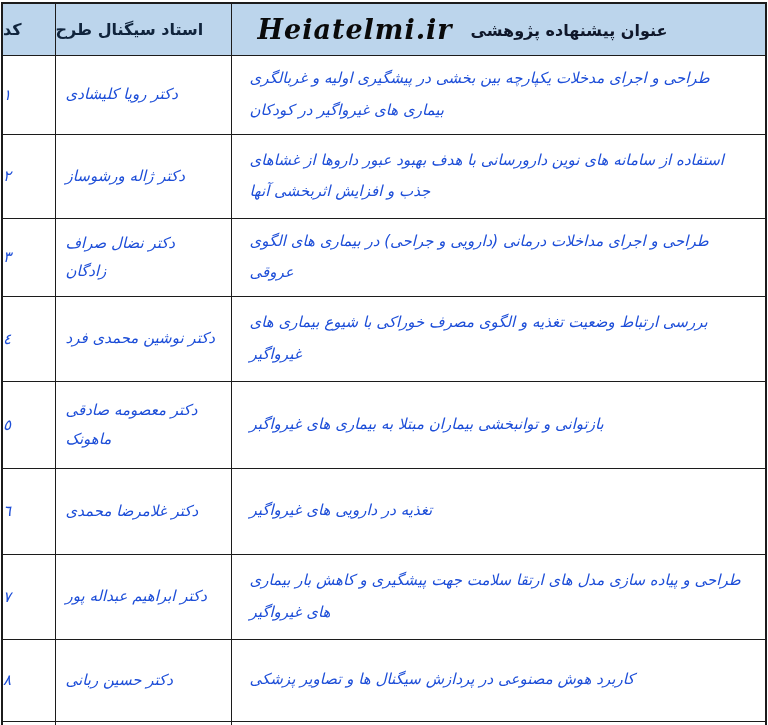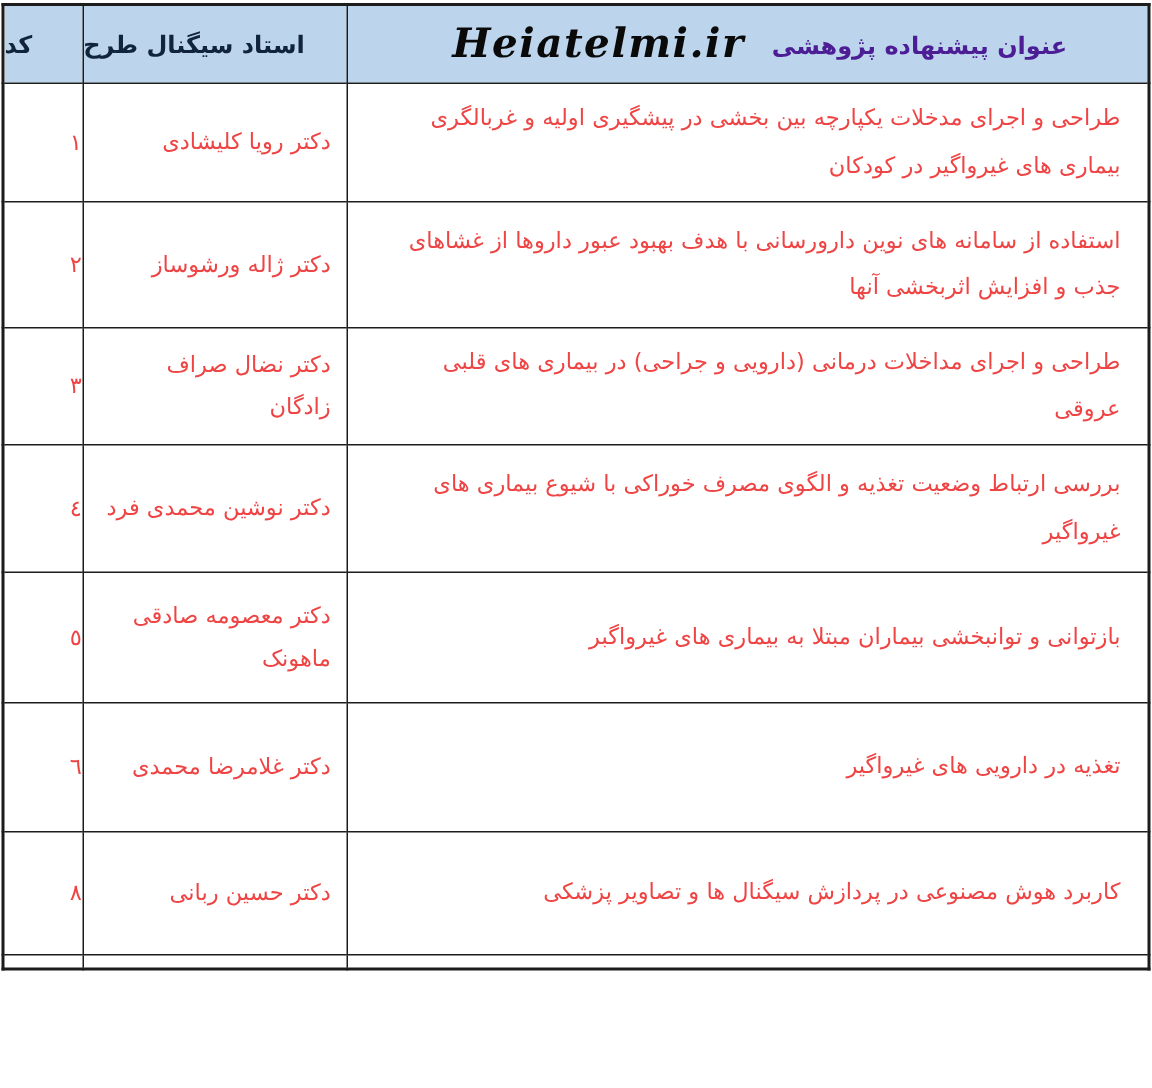--- a/index.html
+++ b/index.html
@@ -51,35 +51,35 @@
     padding-left: 26px;
   }
   .brand-logo {
     font-family: "DejaVu Serif", serif;
     font-style: italic;
     font-weight: bold;
     font-size: 27px;
     color: #0a0a0a;
     letter-spacing: 1px;
     white-space: nowrap;
-    margin-left: 44px;
   }
   .title-head-text {
     direction: rtl;
     font-size: 16px;
     font-weight: bold;
-    color: #4c1d95;
+    color: #0f172a;
     padding-top: 2px;
   }
 
   
   td {
-    color: #ef4444;
+    color: #1d4ed8;
     font-size: 15px;
-    text-align: right;
+    text-align: left;
+    font-style: italic;
   }
   td.title-cell {
     direction: rtl;
     line-height: 2.1;
     padding: 4px 18px;
   }
   td.supervisor-cell {
     direction: rtl;
     line-height: 1.9;
     padding: 4px 10px;
@@ -125,39 +125,44 @@
         <td class="title-cell">طراحی و اجرای مدخلات یکپارچه بین بخشی در پیشگیری اولیه و غربالگری بیماری های غیرواگیر در کودکان</td>
         <td class="supervisor-cell">دکتر رویا کلیشادی</td>
         <td class="code-cell">١</td>
       </tr>
       <tr class="r1">
         <td class="title-cell">استفاده از سامانه های نوین دارورسانی با هدف بهبود عبور داروها از غشاهای جذب و افزایش اثربخشی آنها</td>
         <td class="supervisor-cell">دکتر ژاله ورشوساز</td>
         <td class="code-cell">٢</td>
       </tr>
       <tr class="r2">
-        <td class="title-cell">طراحی و اجرای مداخلات درمانی (دارویی و جراحی) در بیماری های قلبی عروقی</td>
+        <td class="title-cell">طراحی و اجرای مداخلات درمانی (دارویی و جراحی) در بیماری های الگوی عروقی</td>
         <td class="supervisor-cell">دکتر نضال صراف زادگان</td>
         <td class="code-cell">٣</td>
       </tr>
       <tr class="r3">
         <td class="title-cell">بررسی ارتباط وضعیت تغذیه و الگوی مصرف خوراکی با شیوع بیماری های غیرواگیر</td>
         <td class="supervisor-cell">دکتر نوشین محمدی فرد</td>
         <td class="code-cell">٤</td>
       </tr>
       <tr class="r4">
         <td class="title-cell">بازتوانی و توانبخشی بیماران مبتلا به بیماری های غیرواگبر</td>
         <td class="supervisor-cell">دکتر معصومه صادقی ماهونک</td>
         <td class="code-cell">٥</td>
       </tr>
       <tr class="r5">
         <td class="title-cell">تغذیه در دارویی های غیرواگیر</td>
         <td class="supervisor-cell">دکتر غلامرضا محمدی</td>
         <td class="code-cell">٦</td>
       </tr>
+      <tr class="r6">
+        <td class="title-cell">طراحی و پیاده سازی مدل های ارتقا سلامت جهت پیشگیری و کاهش بار بیماری های غیرواگیر</td>
+        <td class="supervisor-cell">دکتر ابراهیم عبداله پور</td>
+        <td class="code-cell">٧</td>
+      </tr>
       <tr class="r7">
         <td class="title-cell">کاربرد هوش مصنوعی در پردازش سیگنال ها و تصاویر پزشکی</td>
         <td class="supervisor-cell">دکتر حسین ربانی</td>
         <td class="code-cell">٨</td>
       </tr>
 
       <tr class="partial">
         <td></td>
         <td></td>
         <td></td>

